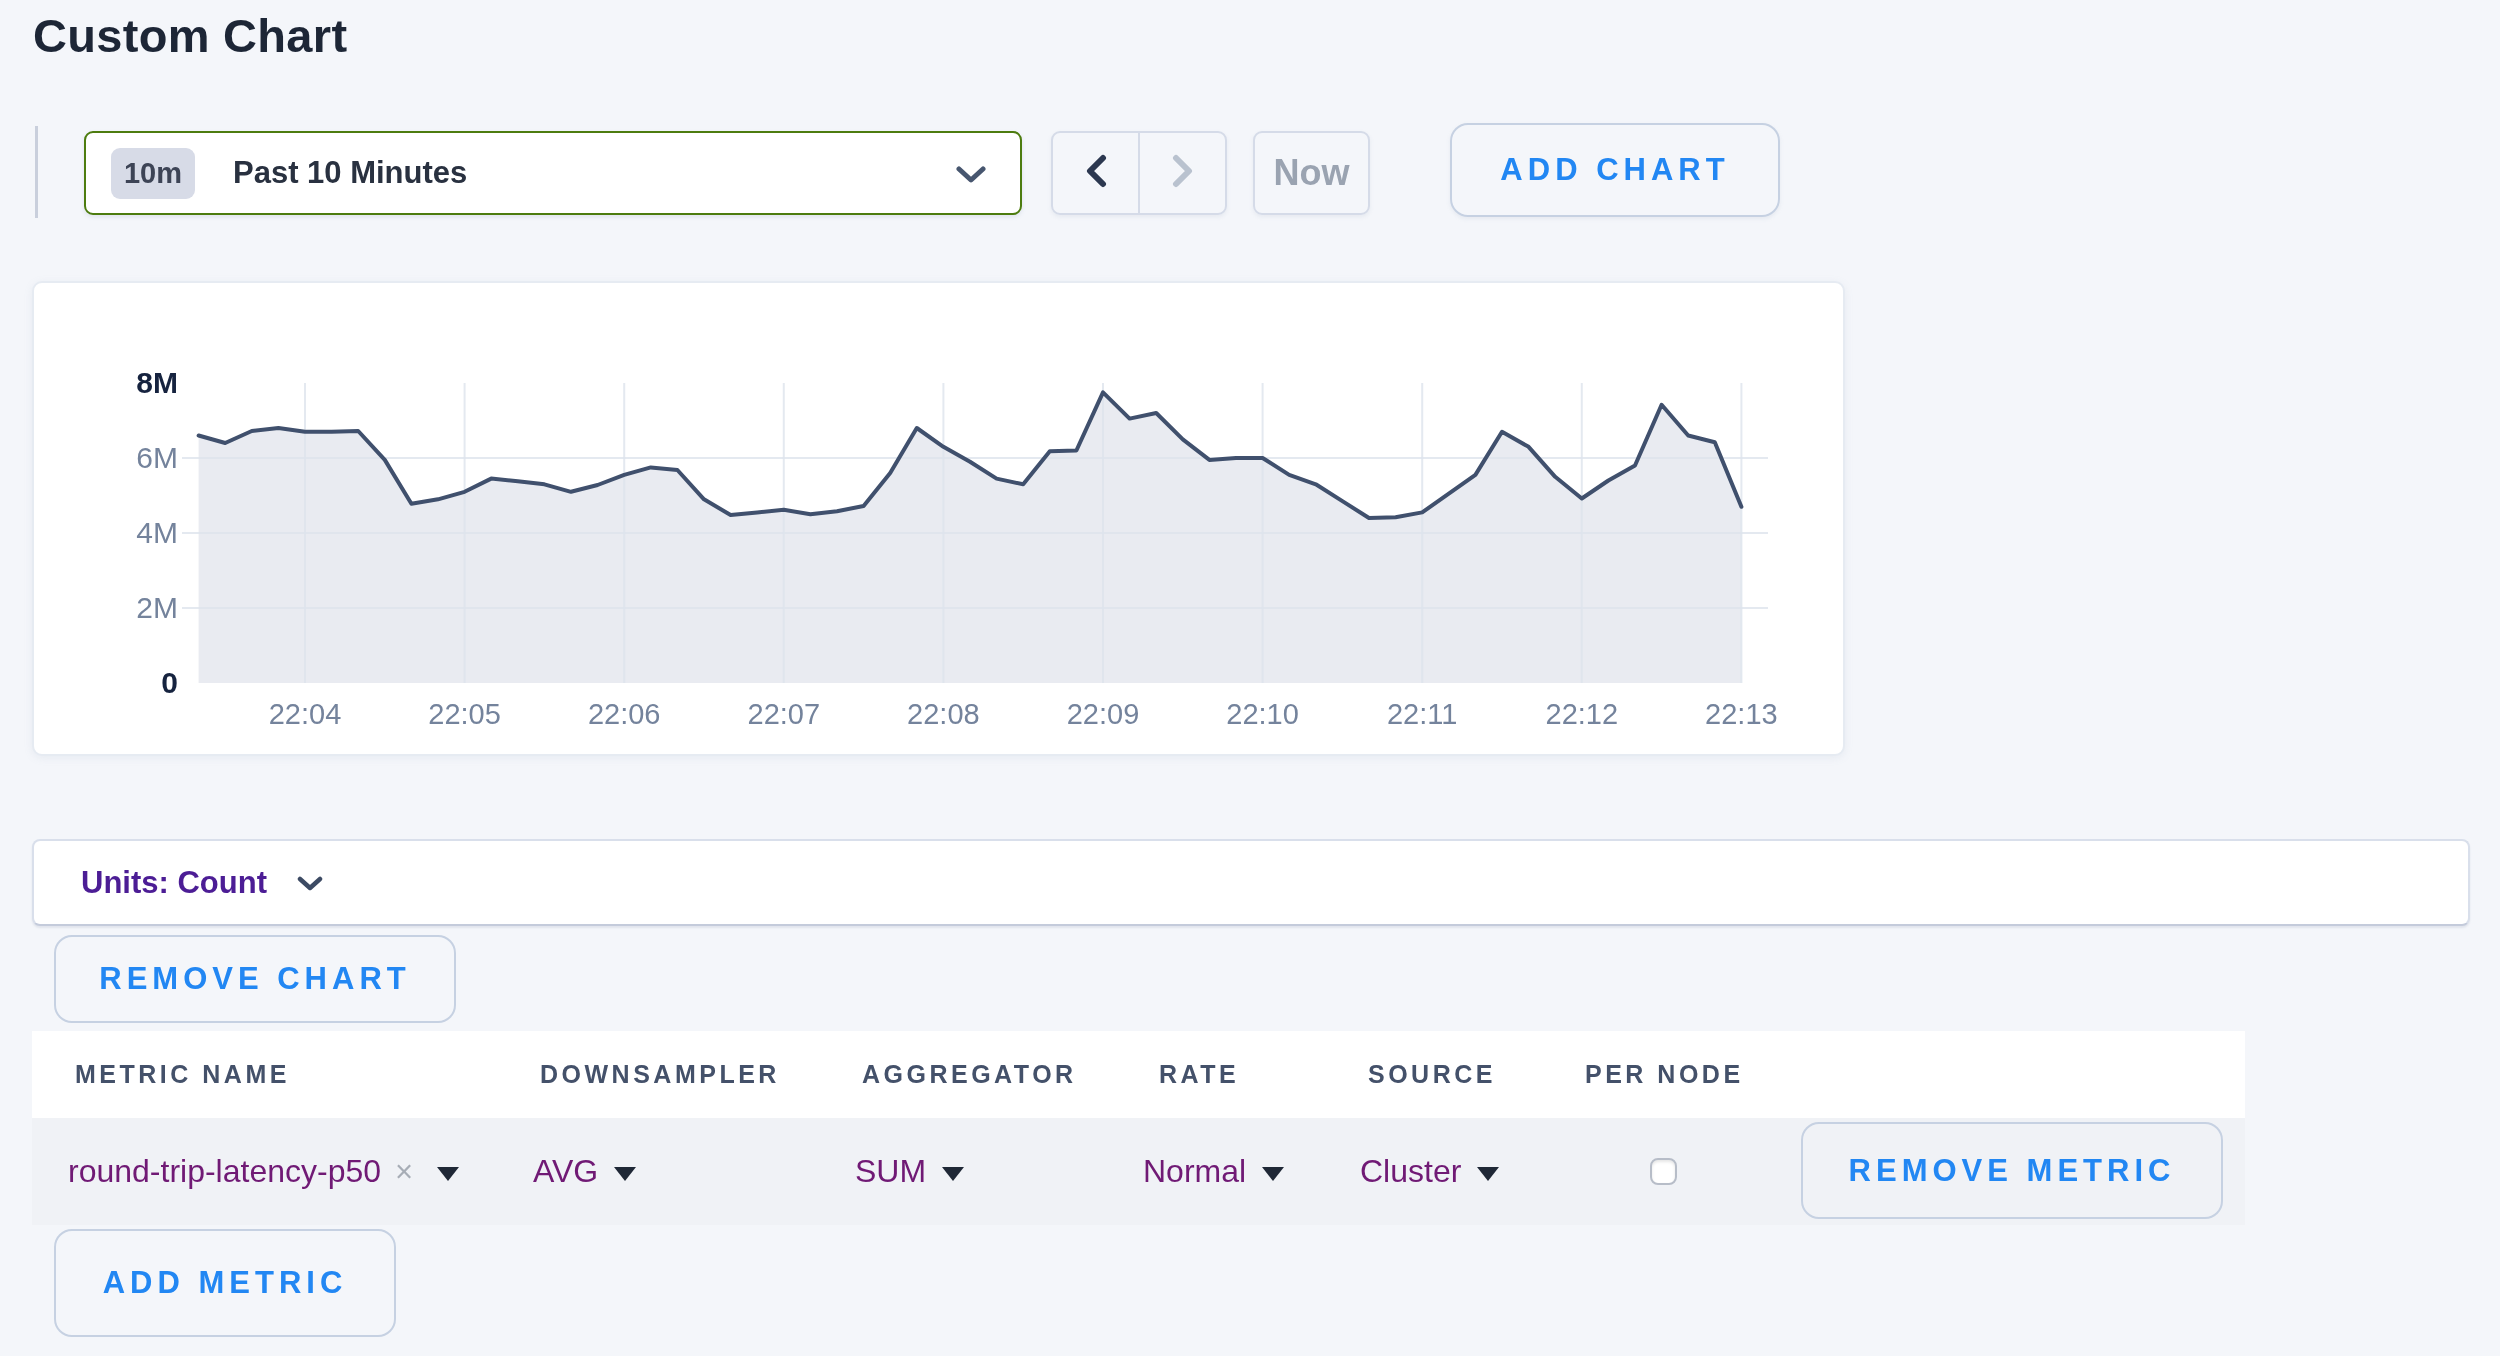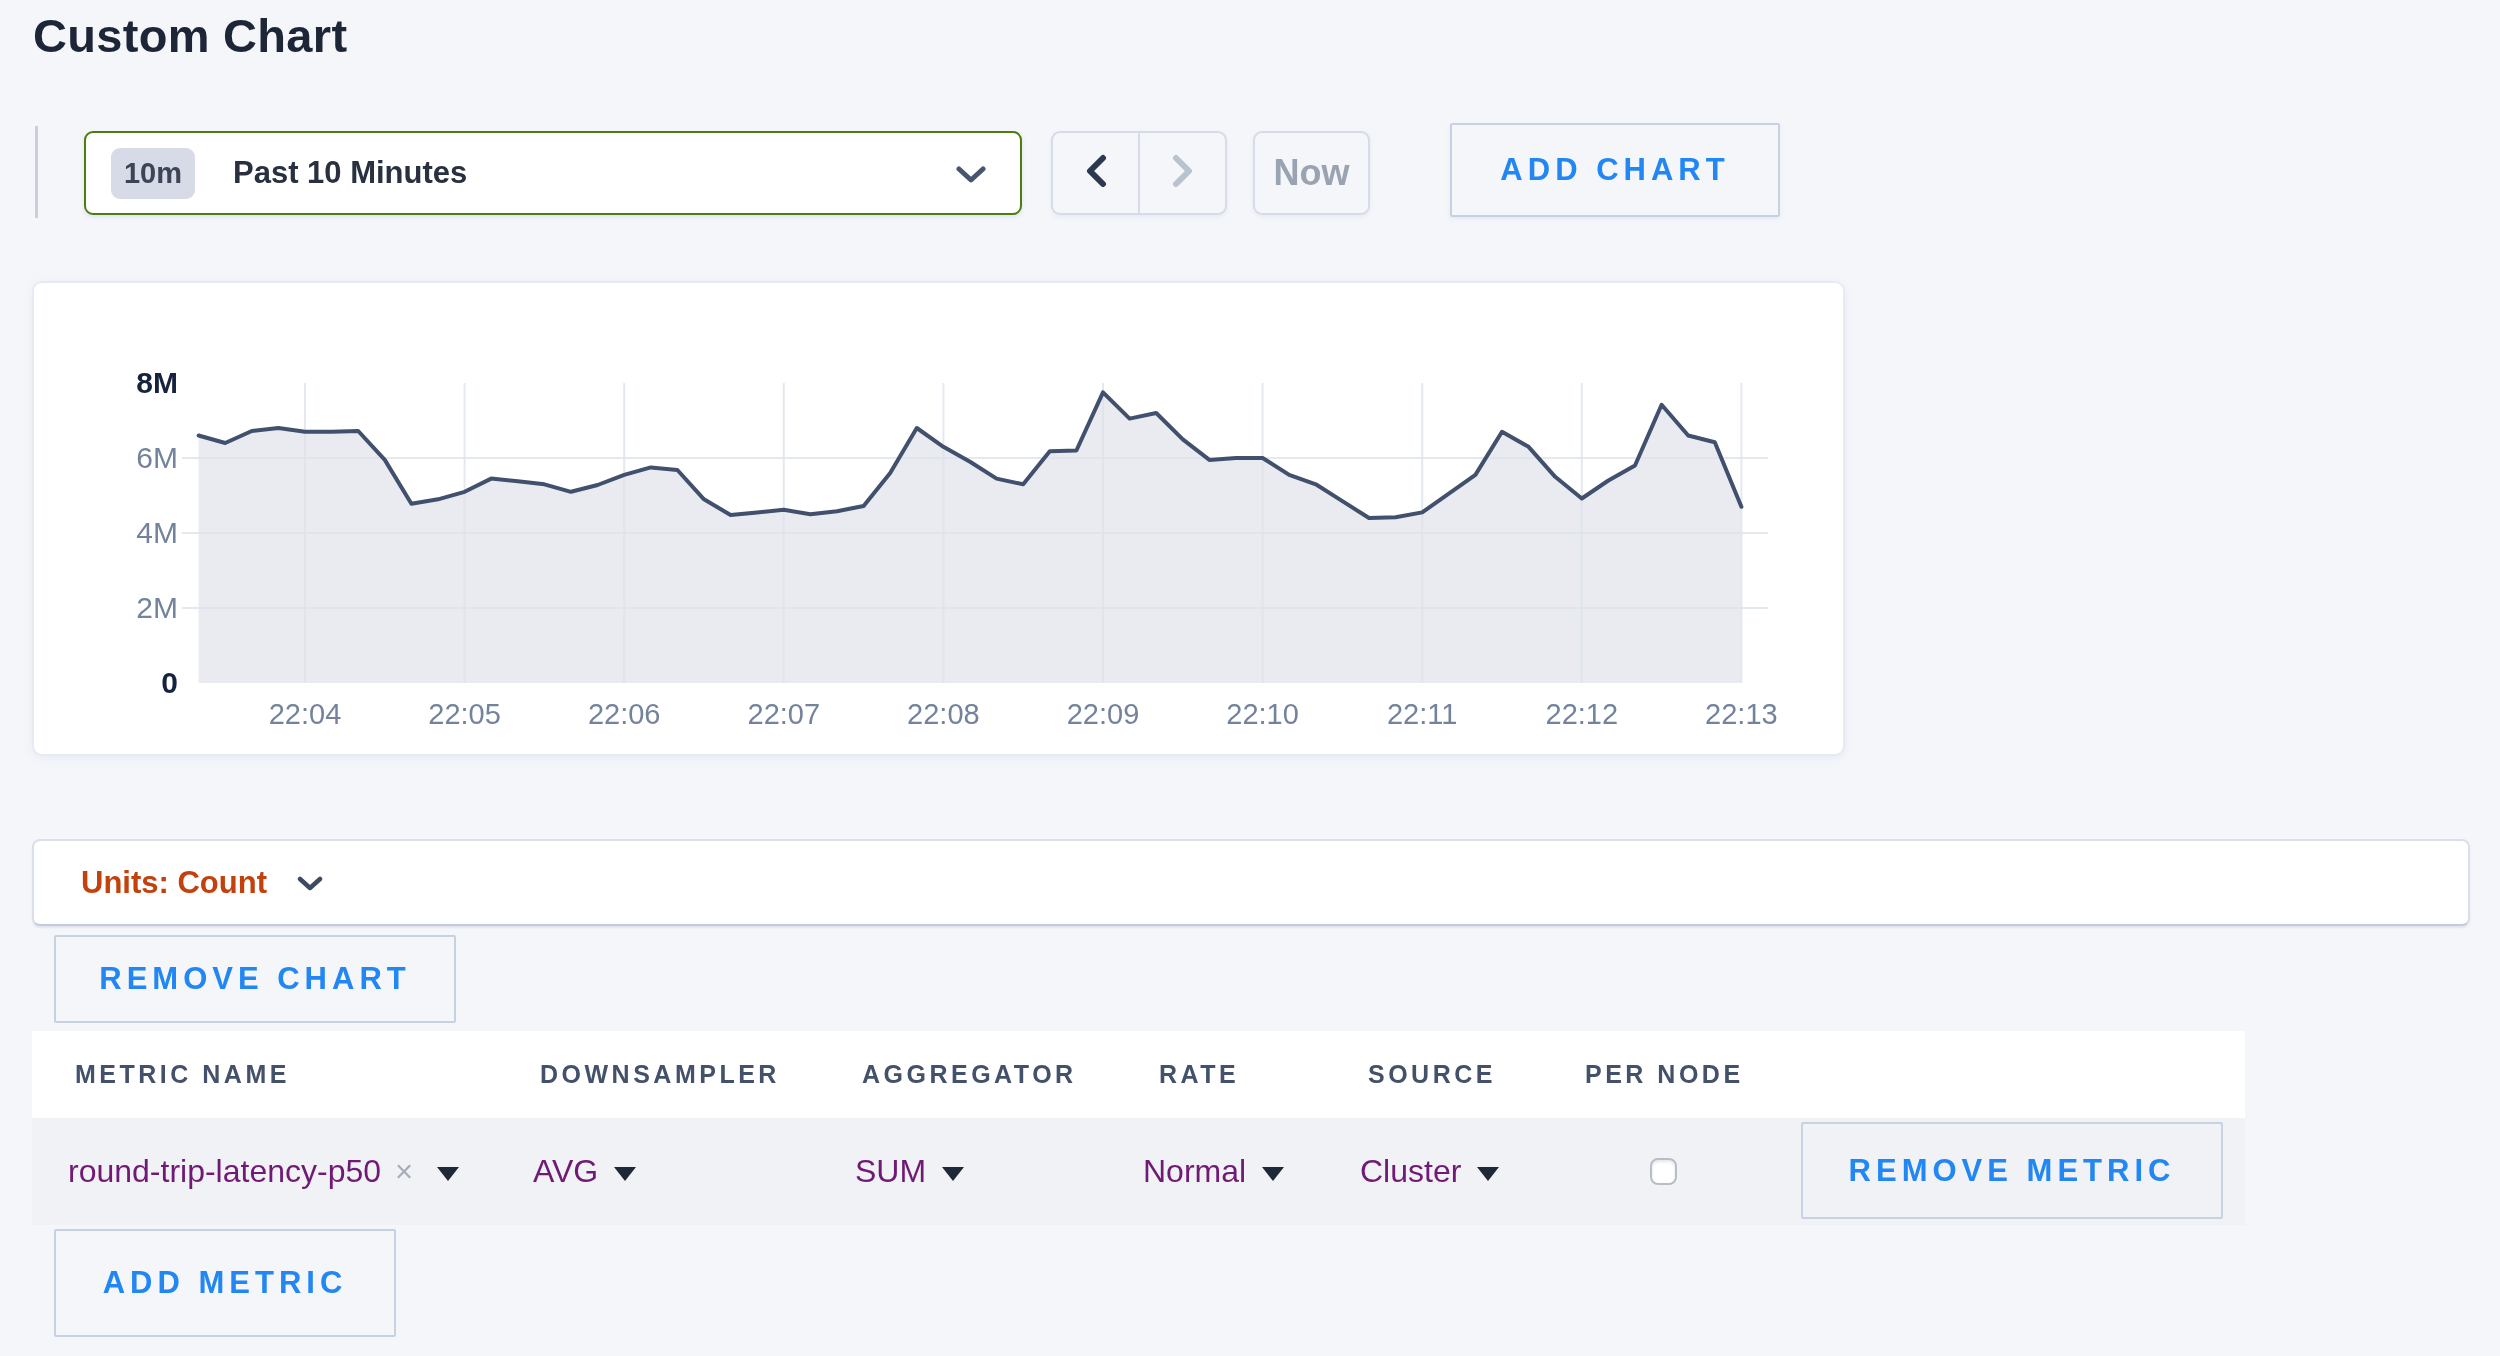--- a/index.html
+++ b/index.html
@@ -44,21 +44,21 @@
 
   .now-button{
     left:1253px;top:131px;width:117px;height:84px;
     border:2px solid #d5dbe8;border-radius:9px;
     display:flex;align-items:center;justify-content:center;
     font-size:36px;font-weight:700;color:#9aa3b1;cursor:pointer;
     box-shadow:0 2px 4px rgba(130,145,175,.12);
   }
 
   .btn-blue{
-    border:2px solid #c6d1e2;border-radius:2px;background:transparent;
+    border:2px solid #c6d1e2;border-radius:18px;background:transparent;
     display:flex;align-items:center;justify-content:center;
     font-size:31px;font-weight:700;letter-spacing:5px;color:#2287f3;
     cursor:pointer;white-space:nowrap;
   }
   .add-chart{left:1450px;top:123px;width:330px;height:94px;box-shadow:0 2px 4px rgba(130,145,175,.12);}
 
   
   .chart-panel{
     left:32px;top:281px;width:1813px;height:475px;
     background:#ffffff;border:2px solid #e6ebf2;border-radius:10px;
@@ -66,21 +66,21 @@
   }
   .chart-panel svg{position:absolute;left:0;top:0;}
 
   
   .units-bar{
     left:32px;top:839px;width:2438px;height:87px;
     background:#fff;border:2px solid #d9dfeb;border-bottom-color:#c4cbdb;border-radius:8px;
     display:flex;align-items:center;cursor:pointer;
     box-shadow:0 2px 2px rgba(150,160,185,.20);
   }
-  .units-label{margin-left:47px;font-size:31px;font-weight:700;color:#c2410c;}
+  .units-label{margin-left:47px;font-size:31px;font-weight:700;color:#4c1d95;}
   .units-chevron{margin-left:30px;margin-top:6px;}
 
   .remove-chart{left:54px;top:935px;width:402px;height:88px;}
 
   
   .table-header-band{left:32px;top:1031px;width:2213px;height:87px;background:#ffffff;text-align:right;}
   .th{
     position:absolute;top:0;height:87px;display:flex;align-items:center;
     font-size:25px;font-weight:700;letter-spacing:3.5px;color:#44516a;white-space:nowrap;
   }

